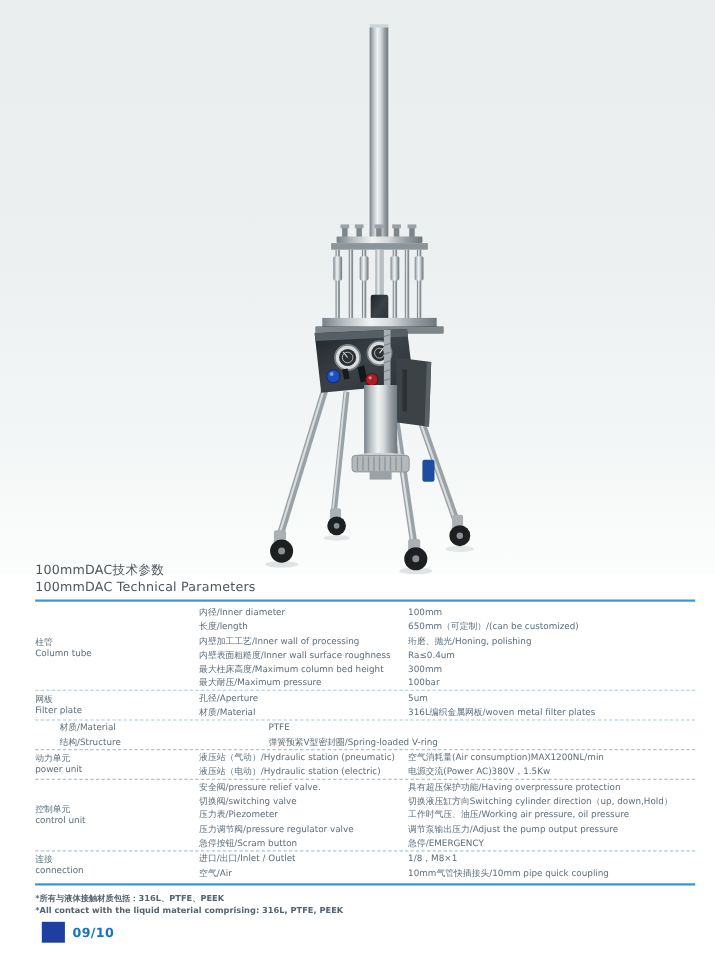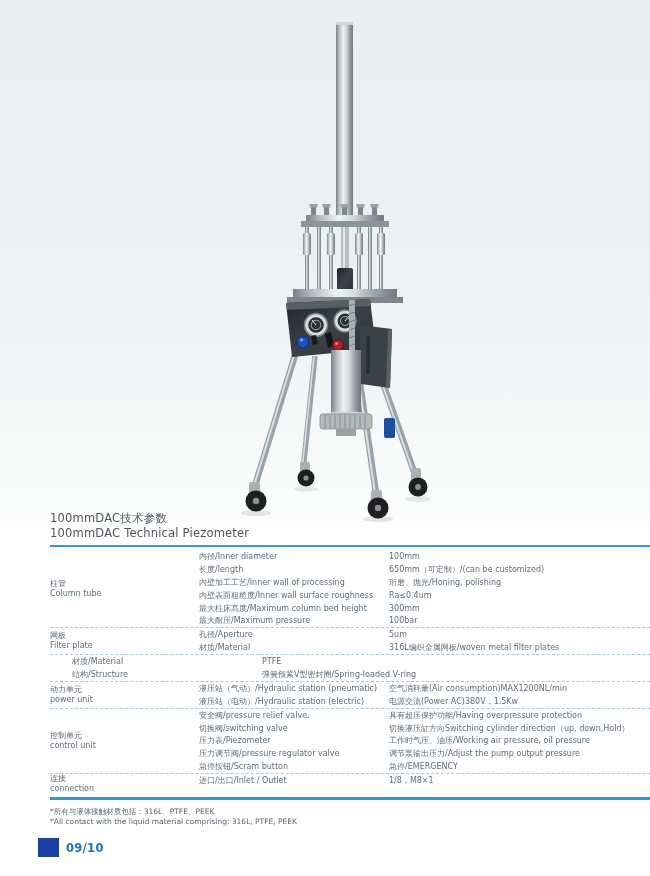--- a/index.html
+++ b/index.html
@@ -8,38 +8,38 @@
     background:#ffffff;
     font-family:"DejaVu Sans","Liberation Sans",sans-serif;
   }
   
   .photo{
     position:absolute;left:0;top:0;width:650px;height:522px;
     background:linear-gradient(180deg,#eaeeee 0%,#edf0f0 45%,#f3f6f6 75%,#fcfdfd 100%);
   }
   .photo svg{display:block;}
   
-  .content{position:absolute;left:50px;top:511px;width:600px;}
+  .content{position:absolute;left:32px;top:511px;width:600px;}
   .title{font-size:11.5px;line-height:15px;color:#4d565c;letter-spacing:.2px;}
   .rule-top{height:2px;background:var(--accent,#3a96d2);margin-top:4px;}
   .rule-bottom{height:2.5px;background:var(--accent2,#2f96d8);margin-top:3px;}
   
   .tbl{margin-top:3px;}
   .grp{display:flex;}
   .grp + .grp{border-top:1px dashed var(--dash,#a9c6d6);}
   .grp-label{
     width:127px;flex:0 0 127px;display:flex;flex-direction:column;
     justify-content:center;color:#5d6e7a;font-size:8px;line-height:10px;
   }
   .grp-rows{flex:1;min-width:0;}
   .trow{display:flex;height:12.9px;align-items:center;margin-left:22px;}
   .tparam{width:190px;flex:0 0 190px;font-size:8px;color:#5d6e7a;white-space:nowrap;overflow:hidden;}
   .tvalue{flex:1;font-size:8px;color:#5d6e7a;white-space:nowrap;overflow:hidden;}
   
-  .notes{margin-top:7px;font-size:7.5px;line-height:10.5px;color:#55646e;}
+  .notes{margin-top:7px;font-size:7.5px;line-height:10.5px;color:#55646e;font-weight:bold;}
   .footer{position:absolute;left:38px;top:838px;display:flex;align-items:center;}
   .page-square{width:21px;height:19px;background:var(--pagesq,#1e3f9f);}
   .page-num{margin-left:7px;font-size:11.5px;font-weight:bold;color:var(--pagenum,#1873c8);letter-spacing:.3px;}
 </style>
 </head>
 <body>
 
 <div class="page">
 
   <div class="photo">
@@ -220,21 +220,21 @@
           <circle cx="378" cy="508" r="3.2" fill="#8b9094"></circle>
         <rect x="411" y="468" width="10" height="13" rx="2" fill="#aab1b5"></rect>
         <circle cx="418" cy="487" r="9.5" fill="#1d1f20"></circle>
           <circle cx="418" cy="487" r="2.9" fill="#8b9094"></circle>
       </g>
     </svg>
   </div>
 
   <div class="content">
     <div class="title">100mmDAC技术参数</div>
-    <div class="title">100mmDAC Technical Piezometer</div>
+    <div class="title">100mmDAC Technical Parameters</div>
     <div class="rule-top"></div>
 
     <div class="tbl">
         <div class="grp">
           <div class="grp-label">
             <div>柱管</div>
             <div>Column tube</div>
           </div>
           <div class="grp-rows">
             <div class="trow">
@@ -337,20 +337,24 @@
         </div>
         <div class="grp">
           <div class="grp-label">
             <div>连接</div>
             <div>connection</div>
           </div>
           <div class="grp-rows">
             <div class="trow">
               <div class="tparam">进口/出口/Inlet / Outlet</div>
               <div class="tvalue">1/8，M8×1</div>
+            </div>
+            <div class="trow">
+              <div class="tparam">空气/Air</div>
+              <div class="tvalue">10mm气管快插接头/10mm pipe quick coupling</div>
             </div>
           </div>
         </div>
       </div>
 
     <div class="rule-bottom"></div>
 
     <div class="notes">
       <div>*所有与液体接触材质包括：316L、PTFE、PEEK</div>
       <div>*All contact with the liquid material comprising: 316L, PTFE, PEEK</div>

